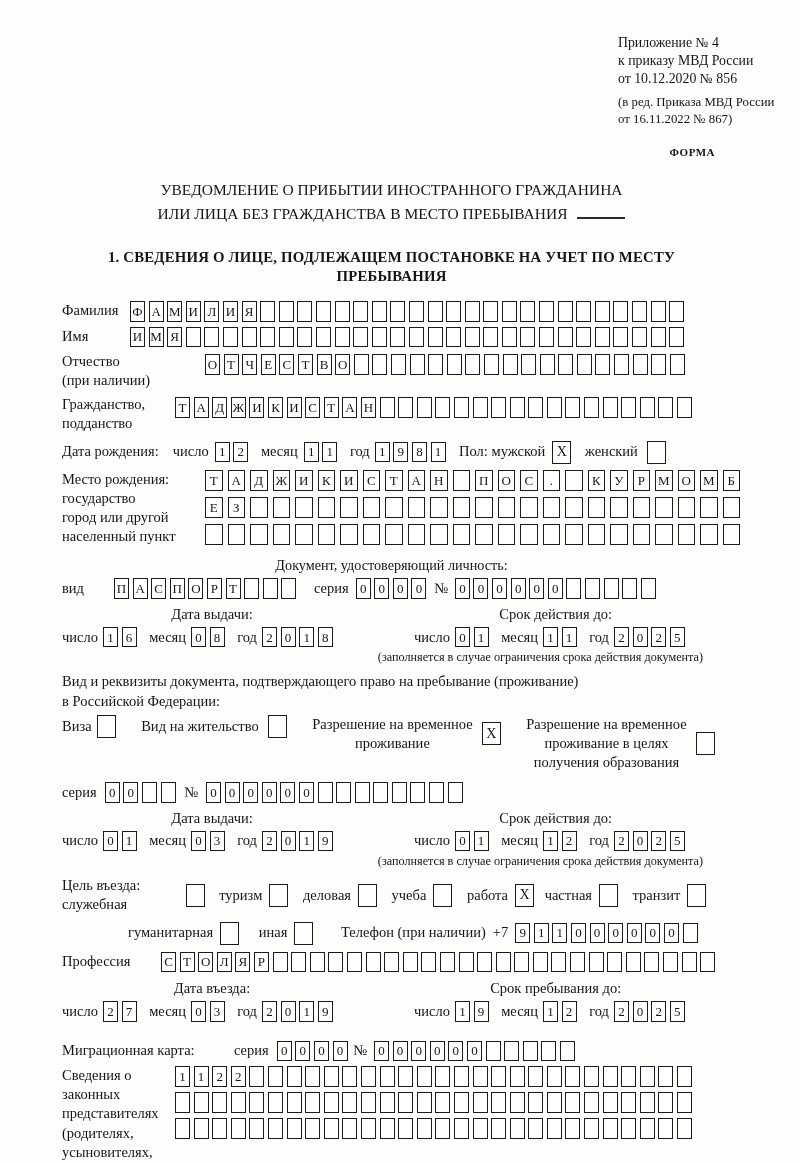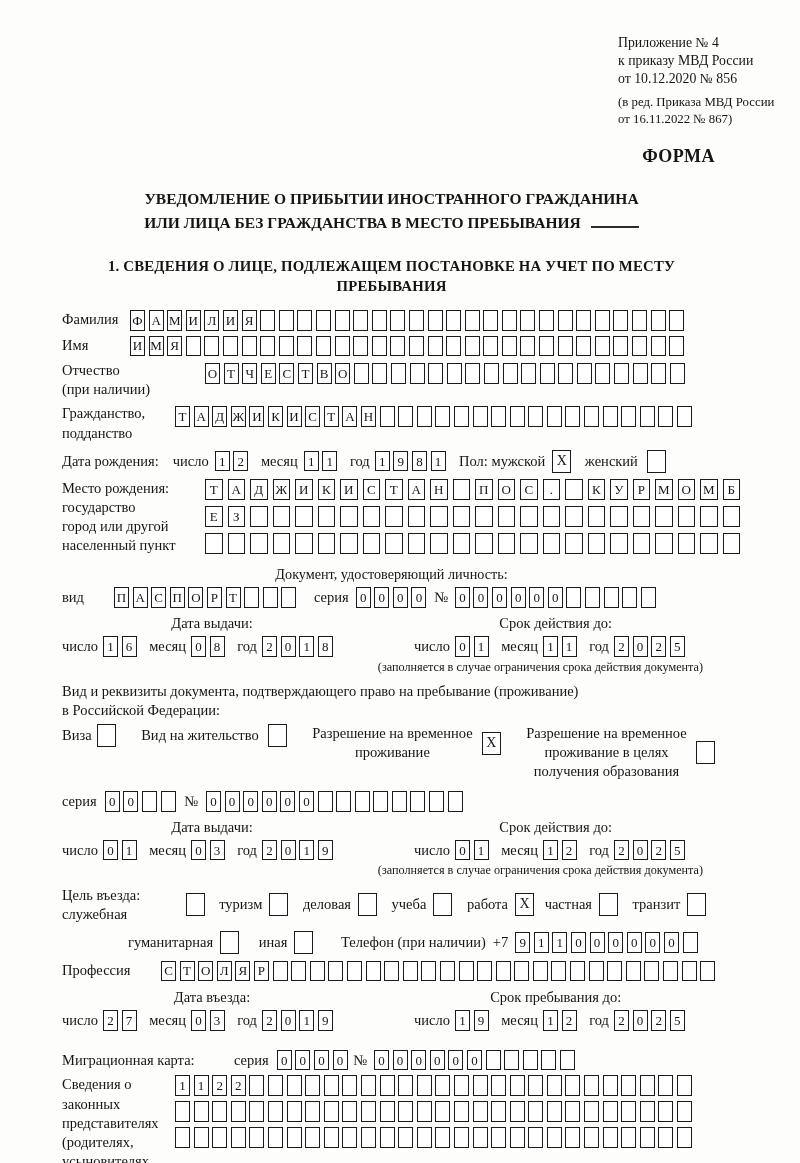--- a/index.html
+++ b/index.html
@@ -4,23 +4,23 @@
 <style>
   *{box-sizing:border-box;margin:0;padding:0}
   html,body{width:800px;background:#fdfdfc}
   body{height:1163px;overflow:hidden;font-family:"Liberation Serif",serif;color:#151515;font-size:14.5px;line-height:1.32}
   .page{padding:34px 19px 0 62px;width:740px}
   .pre{white-space:pre-line}
   .bold{font-weight:normal}
   
   .appendix{margin-left:556px;width:215px;font-size:13.8px}
   .appendix .rev{font-size:12.8px;margin-top:5px}
-  .forma{ text-align:right;padding-right:6px;font-weight:bold;font-size:18px;margin-top:18px;letter-spacing:.5px}
+  .forma{ text-align:right;padding-right:6px;font-weight:bold;font-size:11px;margin-top:18px;letter-spacing:.5px}
   
-  .title{margin-top:18px;text-align:center;font-weight:bold;font-size:15.5px;line-height:1.55}
+  .title{margin-top:18px;text-align:center;font-weight:normal;font-size:15.5px;line-height:1.55}
   .blankline{display:inline-block;width:48px;border-bottom:2.2px solid #2c2c2c;height:13px;margin-left:10px}
   .sect{margin-top:22px;margin-bottom:14px;text-align:center;font-weight:bold;font-size:14.8px;letter-spacing:.2px}
   
   .row{display:flex;align-items:flex-start;margin-bottom:5px}
   .lbl{flex:none}
   .cells{display:flex;flex:none}
   .cell{flex:none;width:15px;height:20.5px;border:1.6px solid #1b1b1b;margin-right:3.6px;display:flex;align-items:center;justify-content:center;font-size:13px;background:#fff}
   .wide .cell{width:17.5px;margin-right:5px;height:21.5px}
   .cbx .cell{width:19px;height:23px;font-size:14px}
   .stack > .cells{margin-bottom:5.5px}

